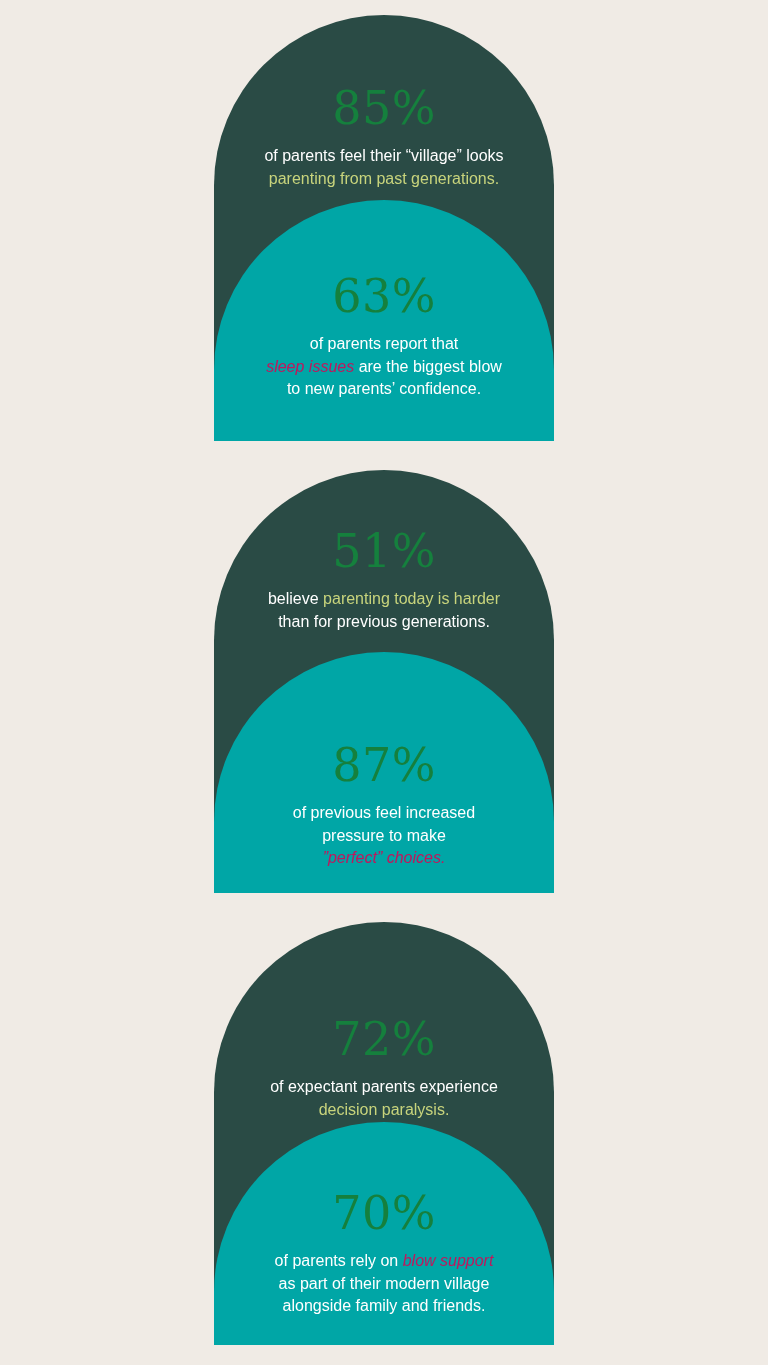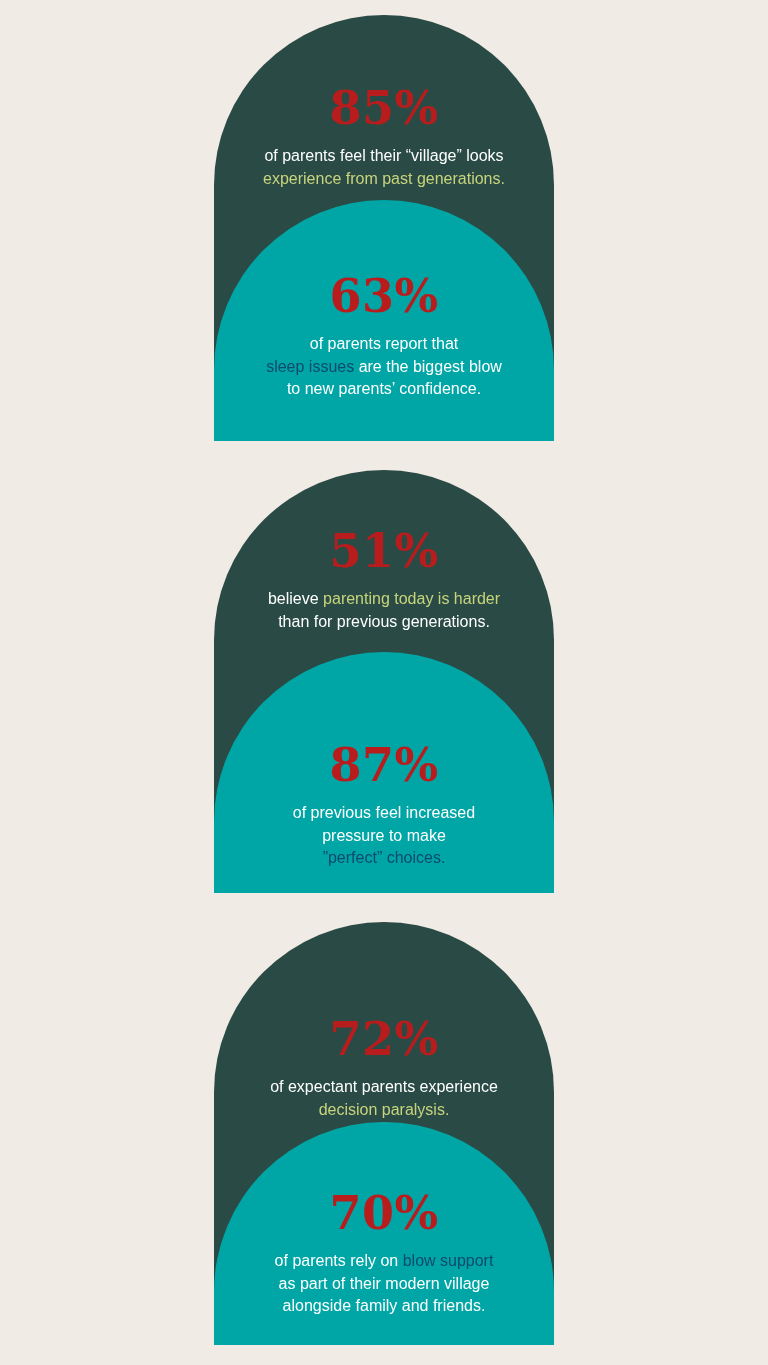--- a/index.html
+++ b/index.html
@@ -54,39 +54,39 @@
     position: absolute;
     left: 0;
     width: 100%;
     box-sizing: border-box;
     padding: 0 14px;
     text-align: center;
   }
 
   .pct {
     font-family: "DejaVu Serif", "Liberation Serif", serif;
-    font-weight: 700;
+    font-weight: 400;
     font-size: 46px;
     line-height: 1;
-    color: #b91c1c;
+    color: #15803d;
     letter-spacing: 0.5px;
     margin: 0 0 14px 0;
   }
 
   .body-text {
     font-family: "Liberation Sans", sans-serif;
     font-size: 16px;
     line-height: 1.42;
     color: #ffffff;
     margin: 0;
     font-weight: 400;
   }
 
   .hl-lime  { color: #c8d47c; }
-  .hl-dark  { color: #0c4a6e; }
+  .hl-dark  { color: #be185d; font-style: italic; }
 
   
   #card-1 { top: 15px;  height: 426px; }
   #card-1 .card-bottom { top: 185px; height: 241px; }
   #card-1 .panel-a { top: 70px; }
   #card-1 .panel-b { top: 258px; }
 
   
   #card-2 { top: 470px; height: 423px; }
   #card-2 .card-bottom { top: 182px; height: 241px; }
@@ -102,21 +102,21 @@
 </head>
 <body>
 
 <div class="board">
 
   <div class="stat-card" id="card-1">
     <div class="card-top"></div>
     <div class="card-bottom"></div>
     <div class="panel panel-a">
       <div class="pct">85%</div>
-      <p class="body-text"><span>of parents feel their “village” looks</span><br><span class="hl-lime">experience from past generations.</span></p>
+      <p class="body-text"><span>of parents feel their “village” looks</span><br><span class="hl-lime">parenting from past generations.</span></p>
     </div>
     <div class="panel panel-b">
       <div class="pct">63%</div>
       <p class="body-text"><span>of parents report that</span><br><span class="hl-dark">sleep issues</span><span> are the biggest blow</span><br><span>to new parents’ confidence.</span></p>
     </div>
   </div>
 
   <div class="stat-card" id="card-2">
     <div class="card-top"></div>
     <div class="card-bottom"></div>

